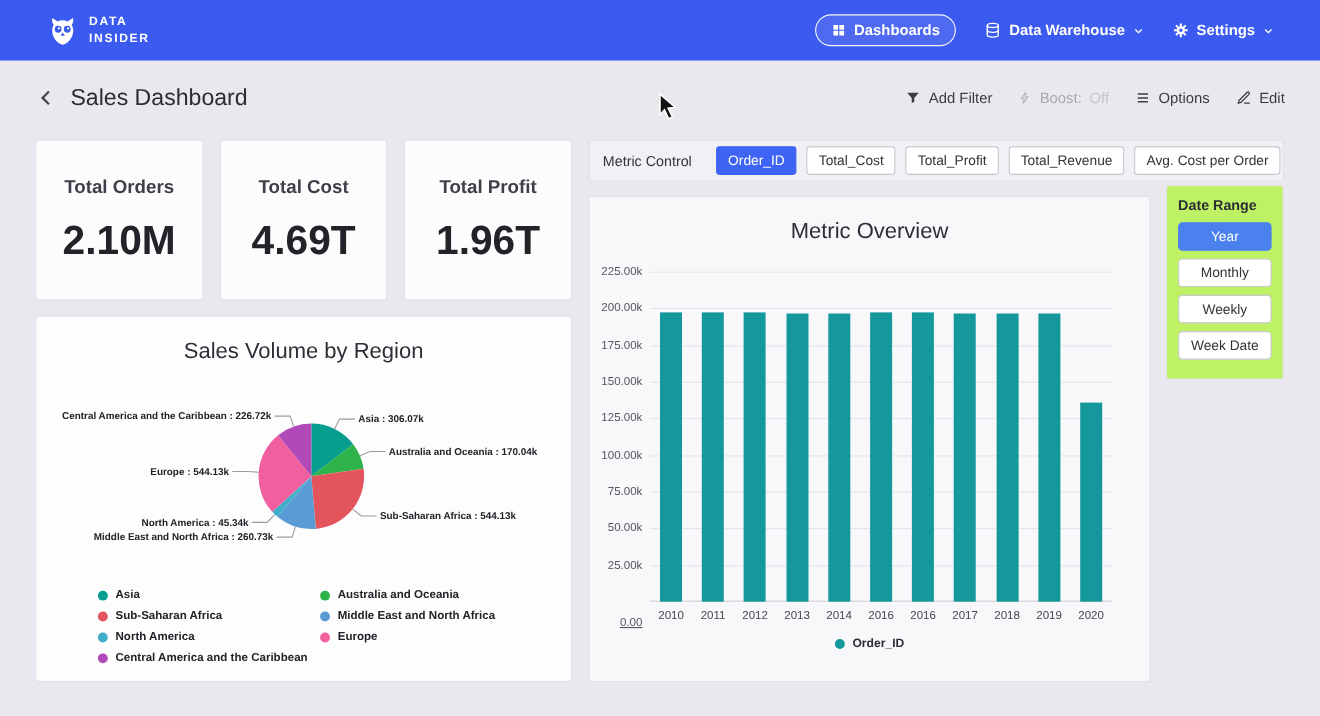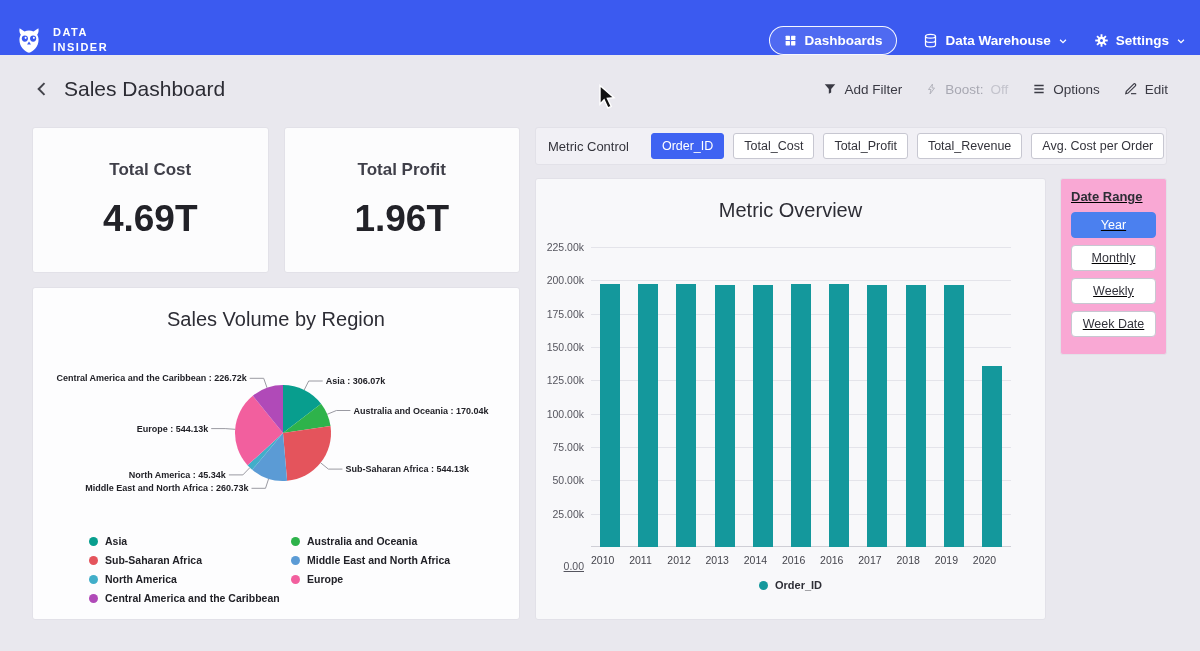--- a/index.html
+++ b/index.html
@@ -6,22 +6,22 @@
   html,body { width:1200px; height:651px; }
   body {
     font-family: "Liberation Sans", sans-serif;
     background:#e9e8ee;
     position:relative;
     overflow:hidden;
   }
   
   .navbar {
     height:55px; background:#3b5af0;
-    display:flex; align-items:flex-end; justify-content:space-between;
-    padding:0 14px;
+    display:flex; align-items:center; justify-content:space-between;
+    padding:0 42px;
   }
   .logo { display:flex; align-items:center; gap:9px; }
   .logo-text { color:#fff; font-size:11px; font-weight:700; letter-spacing:1.5px; line-height:1.35; }
   .nav-right { display:flex; align-items:center; gap:26px; }
   .nav-item { display:flex; align-items:center; gap:7px; color:#fff; font-size:13.5px; font-weight:600; cursor:pointer; }
   .nav-pill {
     border:1.5px solid rgba(255,255,255,.95); border-radius:16px;
     padding:6px 14px; background:rgba(255,255,255,.10);
   }
   
@@ -55,26 +55,26 @@
   }
   .chip.active { background:#3f63f2; border-color:#3f63f2; color:#fff; }
   
   #chart-card { left:535px; top:178px; width:511px; height:442px; background:#f8f8fa; }
   .chart-title { text-align:center; font-size:20px; font-weight:500; color:#2d2d35; margin-top:20px; }
   #bar-area { position:absolute; left:55px; top:68px; width:420px; height:300px; }
   .gridline { position:absolute; left:0; width:100%; height:1px; background:#e4e4ea; }
   .baseline { position:absolute; left:0; bottom:0; width:100%; height:1px; background:#cfcfd6; }
   .ytick { position:absolute; width:48px; text-align:right; left:0; font-size:10.5px; color:#55555e; }
   .bar { position:absolute; bottom:0; background:#14989c; }
-  .xtick { position:absolute; font-size:10.5px; color:#44444c; }
+  .xtick { position:absolute; text-align:center; font-size:10.5px; color:#44444c; }
   .chart-legend { position:absolute; left:0; width:100%; display:flex; justify-content:center; gap:8px; align-items:center; }
   .legend-dot { width:9px; height:9px; border-radius:50%; display:inline-block; }
   .chart-legend .legend-label { font-size:11px; font-weight:600; color:#2d2d35; }
   
-  #date-card { left:1060px; top:178px; width:107px; height:177px; background:#f9a8d4; padding:10px 10px;text-decoration:underline; }
+  #date-card { left:1060px; top:168px; width:107px; height:177px; background:#bef264; padding:10px 10px; }
   .date-title { font-size:13px; font-weight:600; color:#2d2d35; margin-bottom:8px; }
   .date-btn {
     display:block; width:100%; text-align:center;
     font-size:12.5px; color:#33333b; background:#fff;
     border:1px solid #c7c7d1; border-radius:4px;
     padding:5px 0; margin-bottom:7px; cursor:pointer;
   }
   .date-btn.active { background:#4b80ef; border-color:#4b80ef; color:#fff; }
   
   #pie-card { left:32px; top:287px; width:488px; height:333px; background:#fdfdfe; }
@@ -182,20 +182,24 @@
       <svg viewBox="0 0 24 24" width="14" height="14" fill="none" stroke="#3a3a44" stroke-width="2">
           <path d="M12 20h9"></path>
           <path d="M16.5 3.5a2.1 2.1 0 013 3L7 19l-4 1 1-4z"></path>
         </svg>
       <span>Edit</span>
     </div>
   </div>
 </div>
 
 <div class="kpi-row" id="kpi-row">
+    <div class="kpi-card">
+      <div class="kpi-label">Total Orders</div>
+      <div class="kpi-value">2.10M</div>
+    </div>
     <div class="kpi-card">
       <div class="kpi-label">Total Cost</div>
       <div class="kpi-value">4.69T</div>
     </div>
     <div class="kpi-card">
       <div class="kpi-label">Total Profit</div>
       <div class="kpi-value">1.96T</div>
     </div>
   </div>
 

